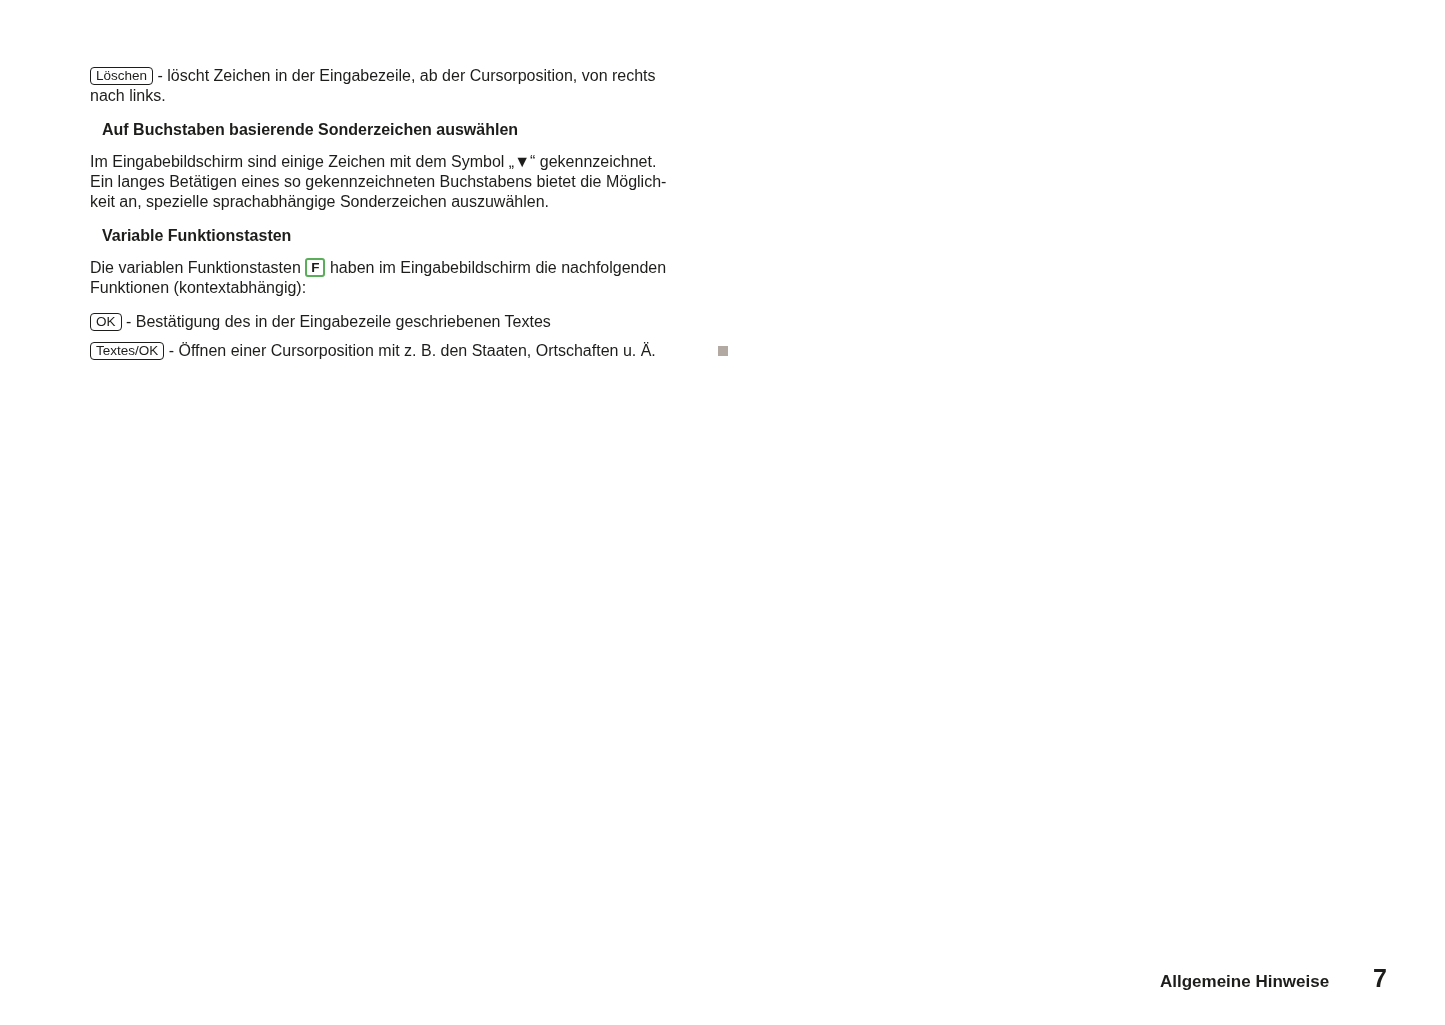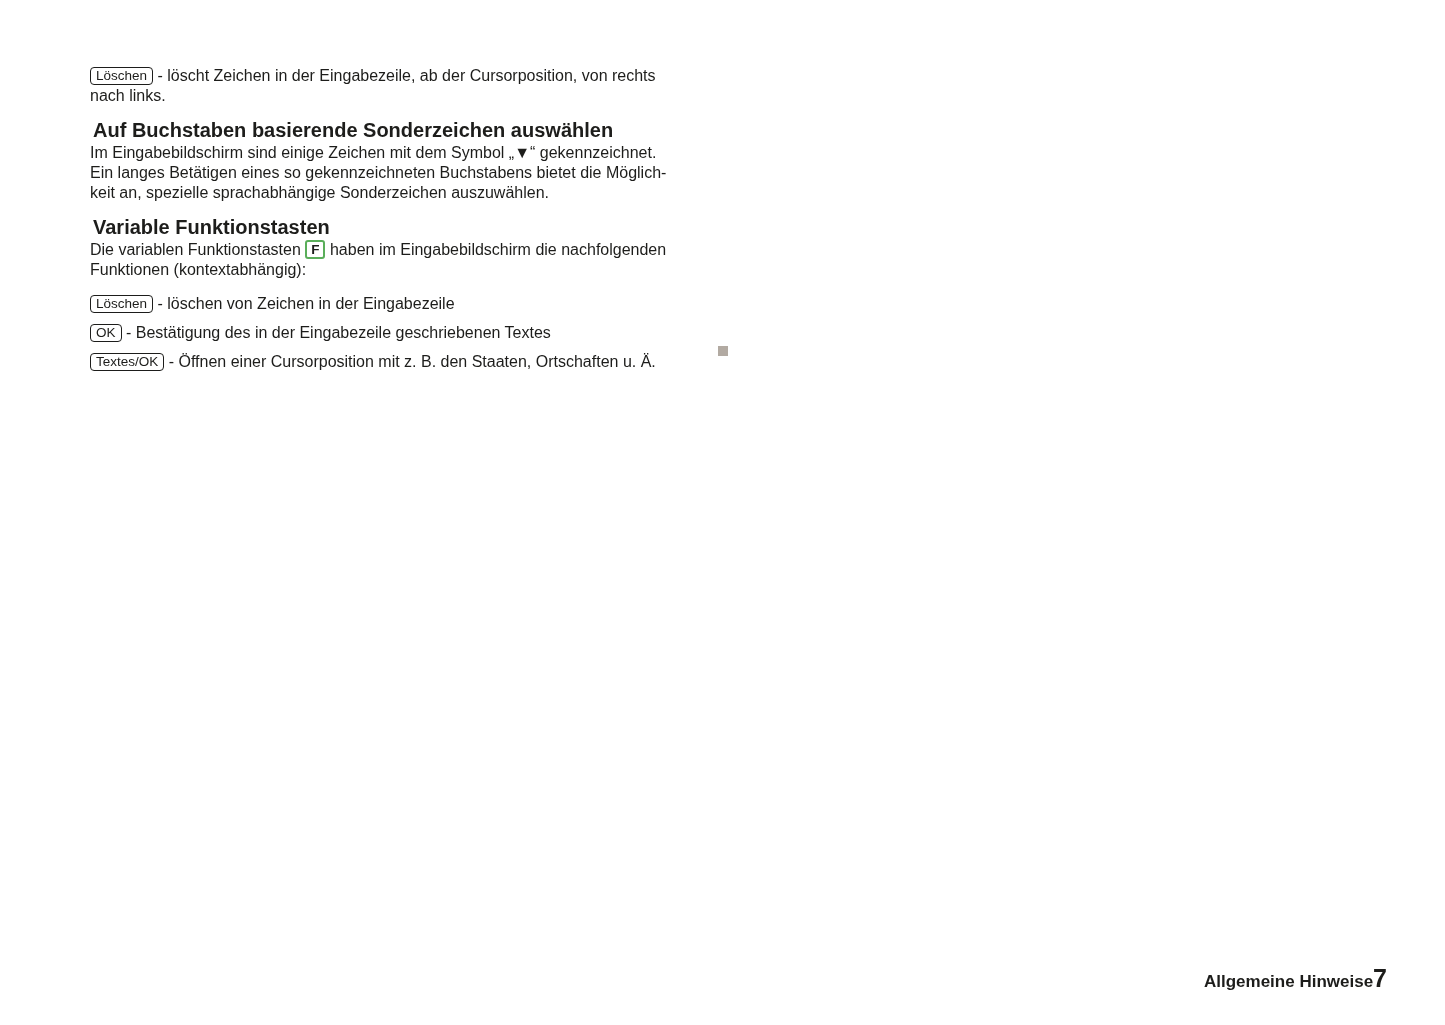--- a/index.html
+++ b/index.html
@@ -25,23 +25,23 @@
     line-height: 20px;
   }
   .para {
     margin: 0 0 14px 0;
   }
   .t {
     white-space: pre-line;
   }
   .heading {
     font-weight: bold;
-    font-size: 20px;
+    font-size: 16px;
     line-height: 20px;
-    margin: 3px;
+    margin: 12px;
   }
   .key-btn {
     display: inline-block;
     border: 1.4px solid #1d1d1b;
     border-radius: 4px;
     padding: 0 5px;
     font-size: 13.5px;
     line-height: 16px;
     vertical-align: 1px;
     white-space: nowrap;
@@ -66,20 +66,21 @@
     width: 10px;
     height: 10px;
     background: #b2aaa2;
   }
   .footer {
     position: absolute;
     top: 964px;
     right: 58px;
     display: flex;
     align-items: baseline;
+    gap: 44px;
   }
   .footer-label {
     font-weight: bold;
     font-size: 17px;
   }
   .footer-page-num {
     font-weight: bold;
     font-size: 25px;
   }
 </style>
@@ -104,24 +105,20 @@
     </p>
 
     <p class="heading">Variable Funktionstasten</p>
     <p class="para">
       <span class="t">Die variablen Funktionstasten</span>
       <span class="f-key">F</span>
       <span class="t">haben im Eingabebildschirm die nachfolgenden
 Funktionen (kontextabhängig):</span>
     </p>
 
-    <p class="para list-item">
-      <span class="key-btn">Löschen</span>
-      <span class="t">- löschen von Zeichen in der Eingabezeile</span>
-    </p>
 
     <p class="para list-item">
       <span class="key-btn">OK</span>
       <span class="t">- Bestätigung des in der Eingabezeile geschriebenen Textes</span>
     </p>
 
     <p class="para list-item">
       <span class="key-btn">Textes/OK</span>
       <span class="t">- Öffnen einer Cursorposition mit z. B. den Staaten, Ortschaften u. Ä.</span>
     </p>

